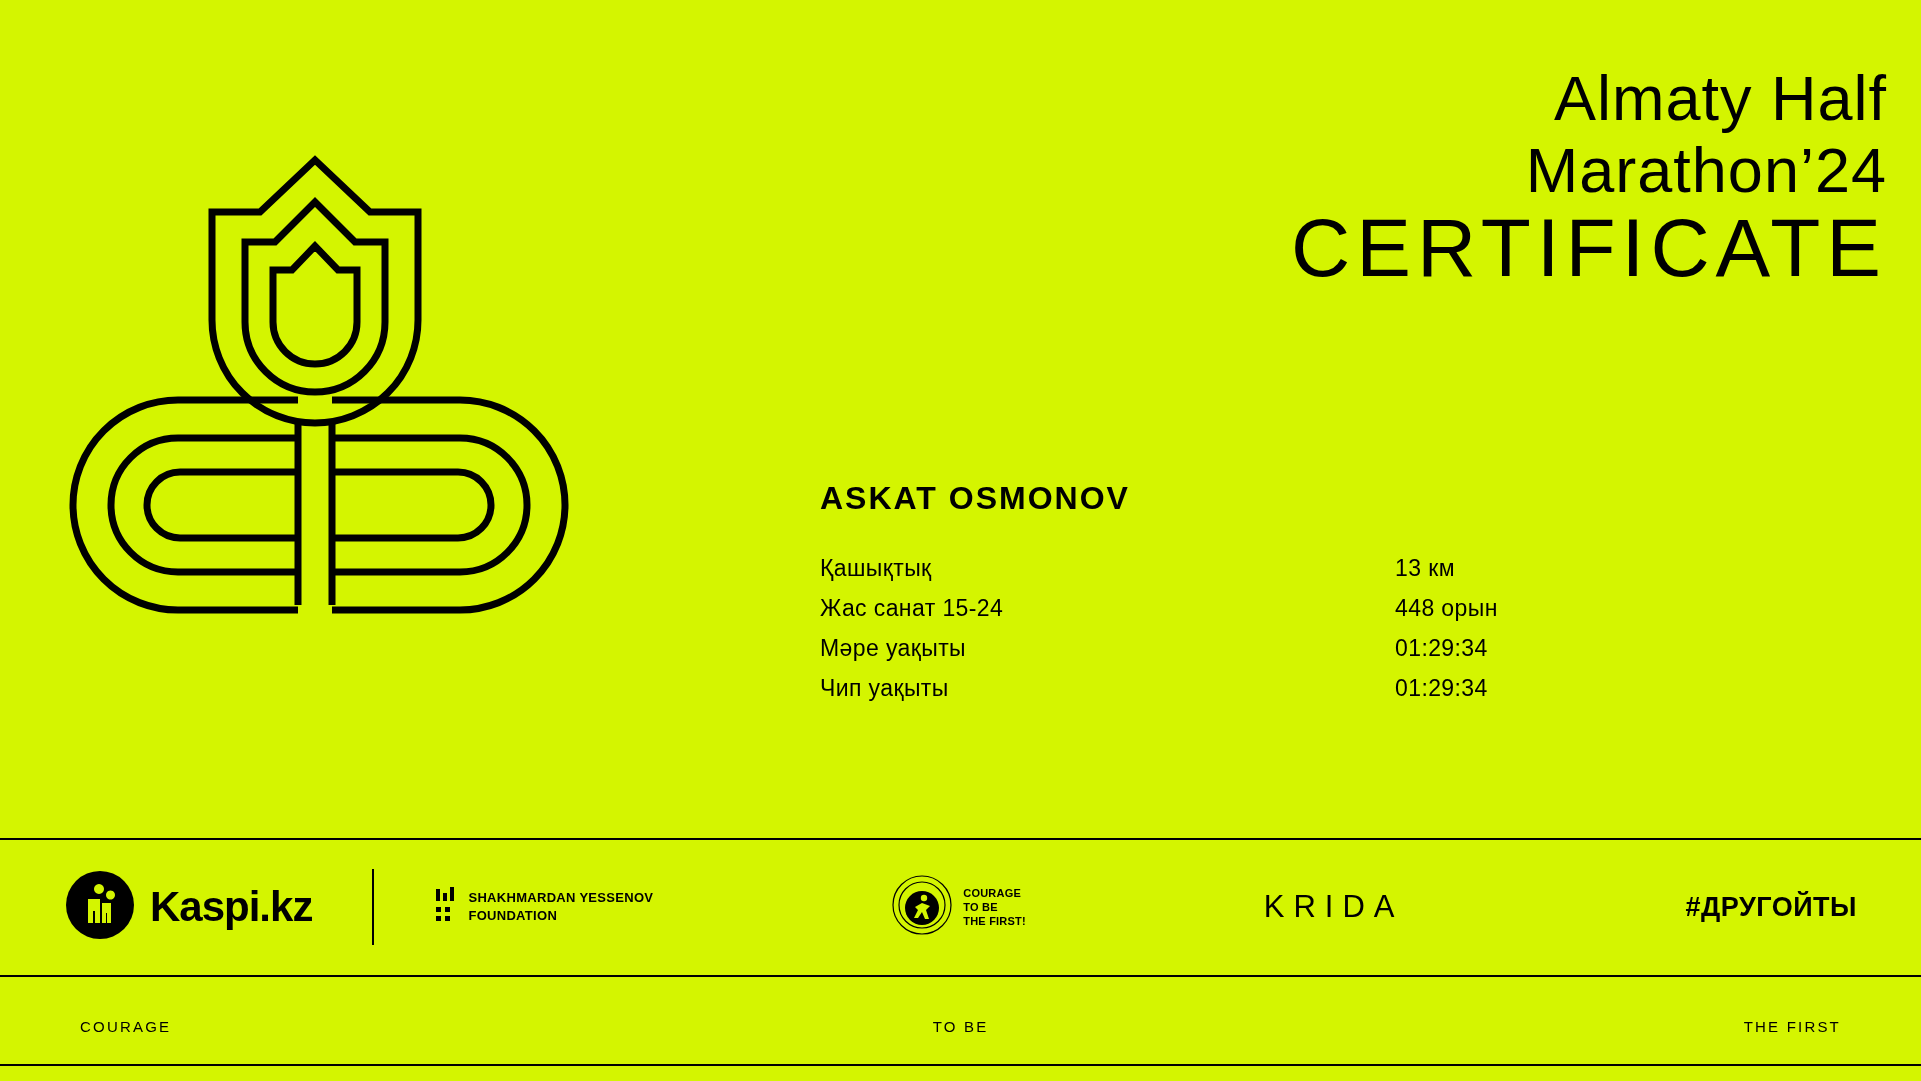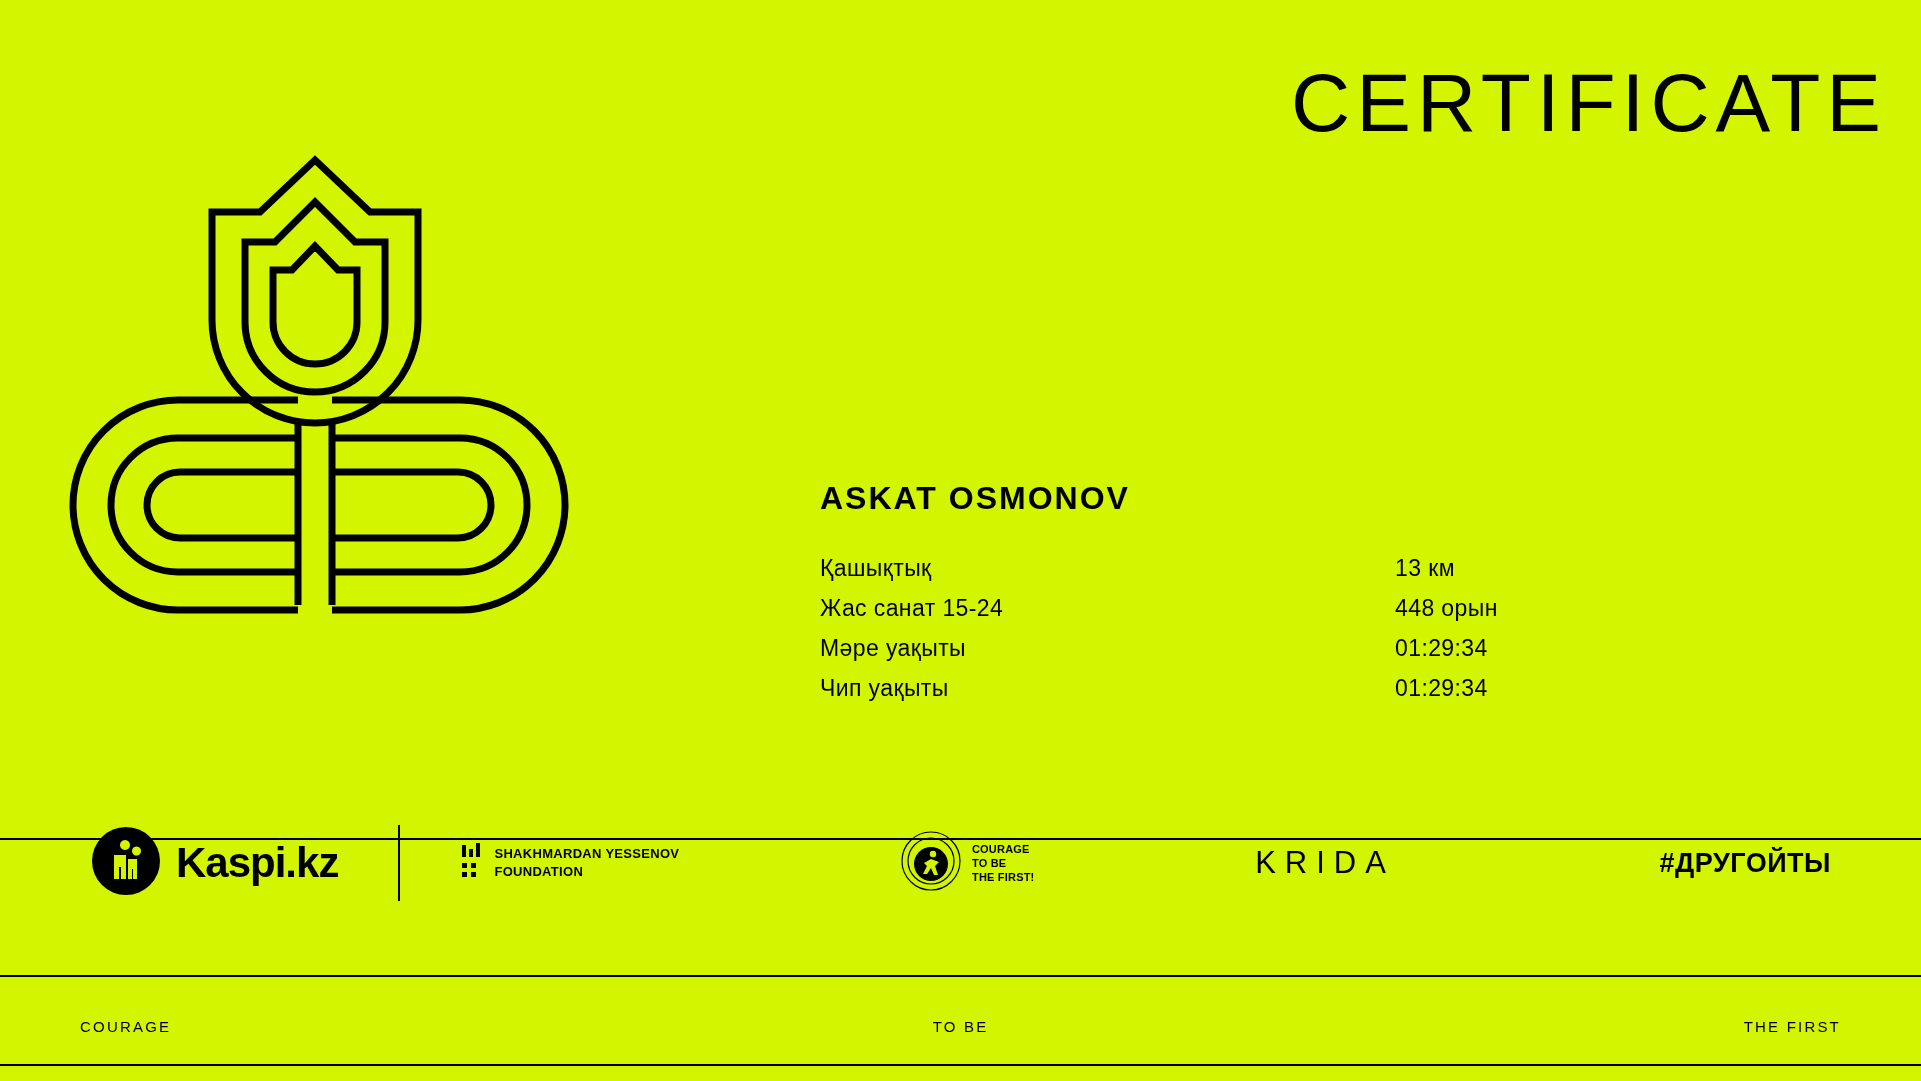--- a/index.html
+++ b/index.html
@@ -90,25 +90,25 @@
     background: #000;
   }
   .rule-top { top: 838px; }
   .rule-mid { top: 975px; }
   .rule-bot { top: 1064px; }
 
   .sponsors {
     position: absolute;
     left: 0;
     right: 0;
-    top: 796px;
+    top: 840px;
     height: 134px;
     display: flex;
     align-items: center;
-    padding: 0 90px;
+    padding: 0 64px;
     box-sizing: border-box;
   }
   .sp {
     display: flex;
     align-items: center;
   }
   .sp-kaspi {
     gap: 14px;
   }
   .kaspi-text {
@@ -173,20 +173,22 @@
   .footer .mid { flex: 1; text-align: center; }
   .footer .left { width: 300px; }
   .footer .rightwrap { width: 300px; text-align: right; }
 </style>
 </head>
 <body>
 
 <div class="cert">
 
   <div class="title-block">
+    <div class="event-title">Almaty Half
+Marathon’24</div>
     <div class="cert-word">CERTIFICATE</div>
   </div>
 
   <div class="logo-area">
     <svg viewBox="0 0 520 470" width="520" height="470" fill="none" stroke="#000" stroke-width="7">
 
       <path d="M255 10 L200 62 H152 V170 a103 103 0 0 0 206 0 V62 H310 Z"></path>
 
       <path d="M255 52 L215 92 H185 V172 a70 70 0 0 0 140 0 V92 H295 Z"></path>
 

